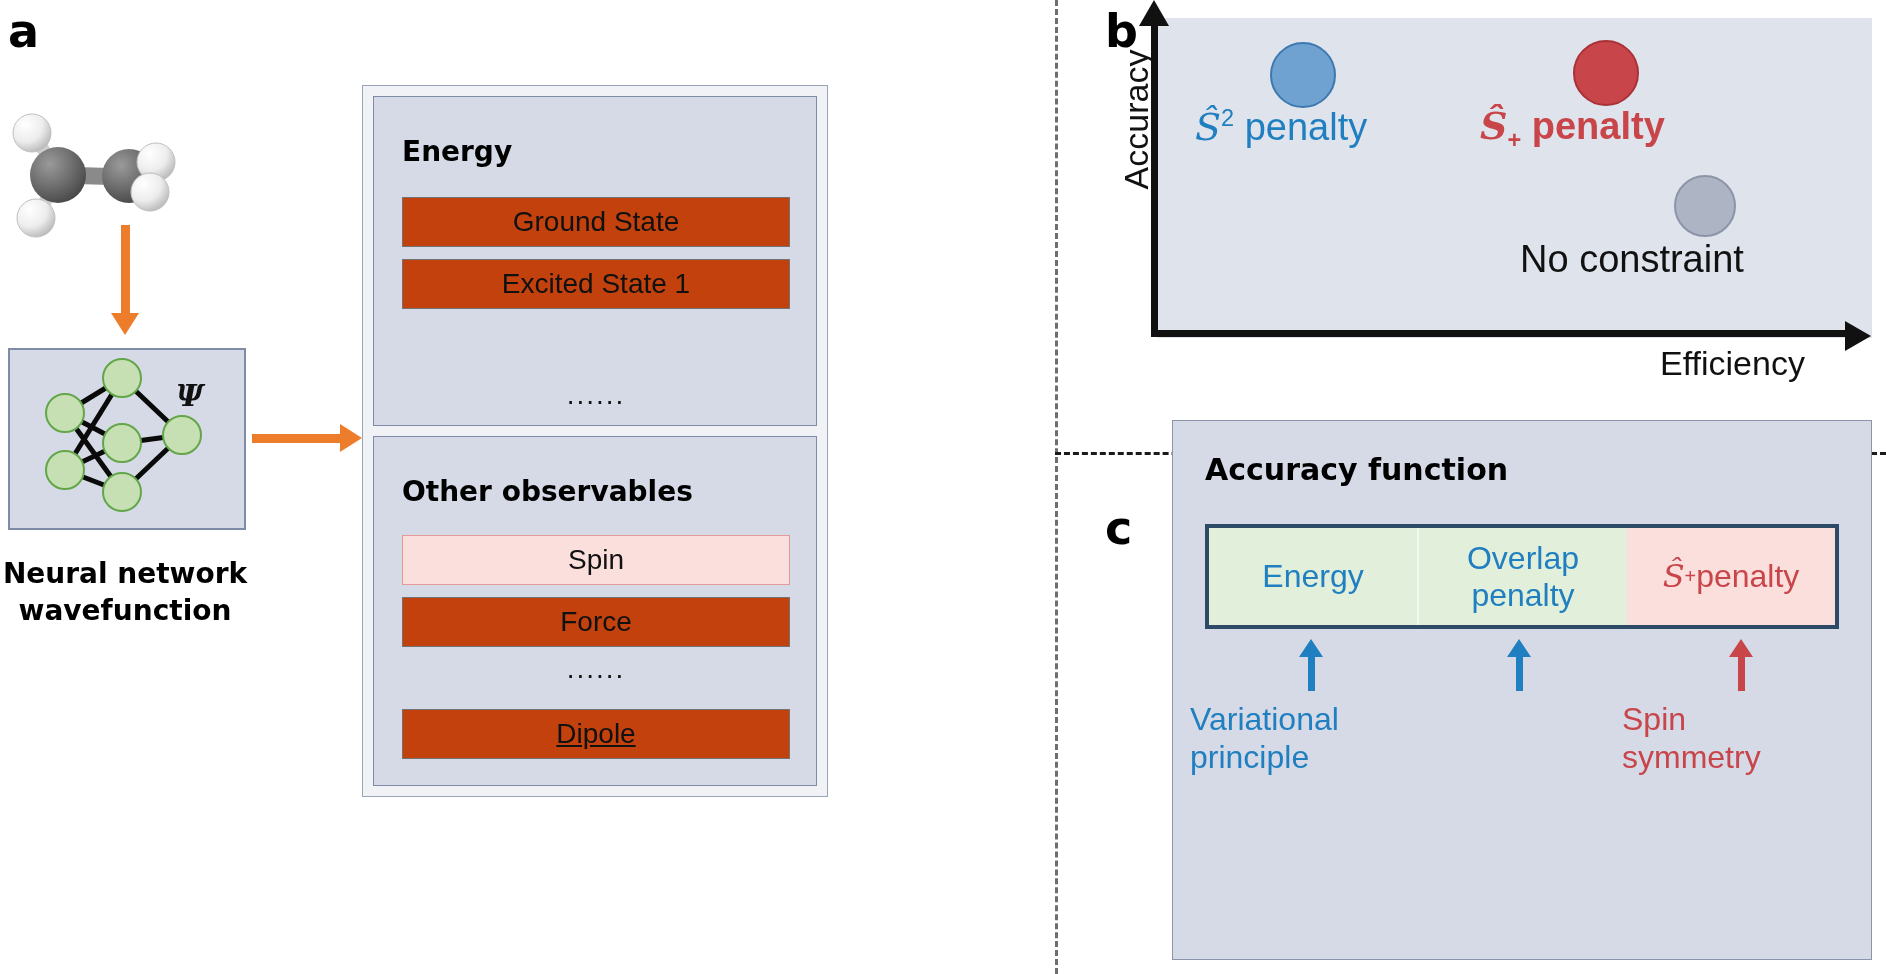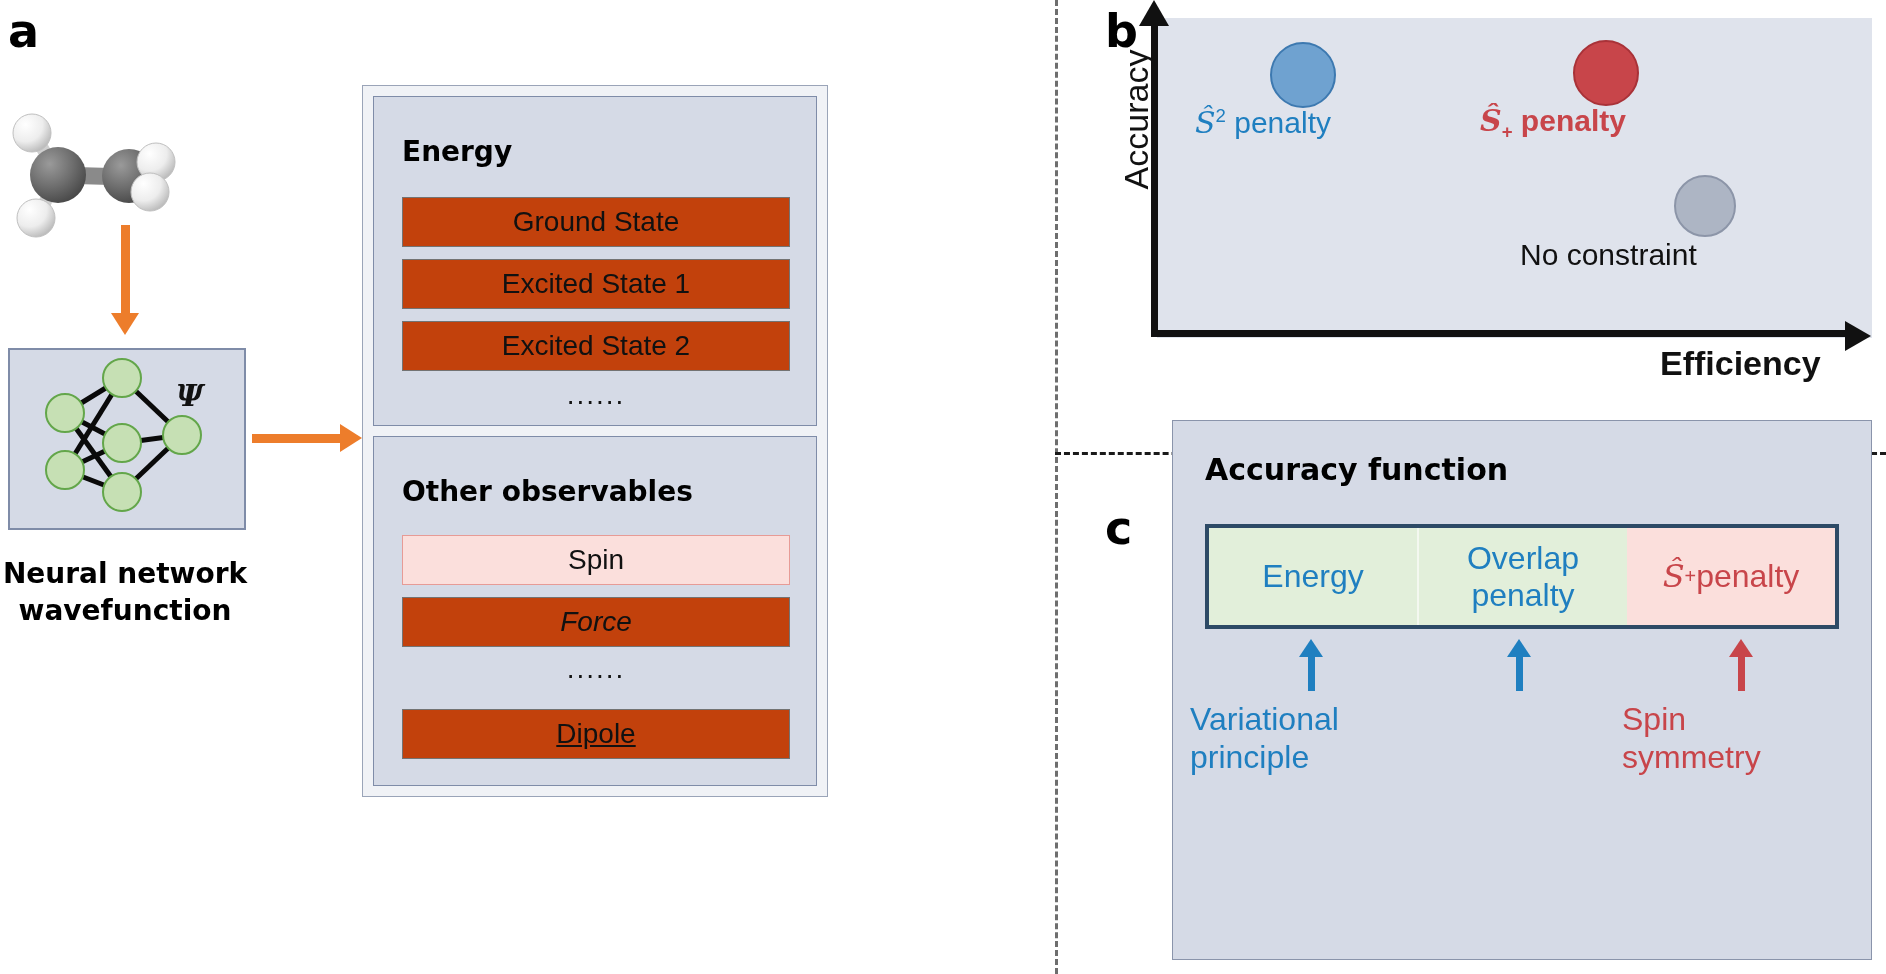--- a/index.html
+++ b/index.html
@@ -105,27 +105,27 @@
     position:absolute;left:1845px;top:321px;width:0;height:0;
     border-top:15px solid transparent;border-bottom:15px solid transparent;
     border-left:26px solid #111;
   }
   #ylabel{
     position:absolute;left:1051px;top:100px;width:170px;text-align:center;
     transform:rotate(-90deg);transform-origin:center center;
     font-size:34px;color:#111;
   }
   #xlabel{
-    position:absolute;left:1660px;top:344px;font-size:34px;color:#111;font-weight:bold;
+    position:absolute;left:1660px;top:344px;font-size:34px;color:#111;
   }
   .dot{position:absolute;border-radius:50%;box-sizing:border-box;}
   #dot-s2{left:1270px;top:42px;width:66px;height:66px;background:#6fa2d0;border:2px solid #3d79b0;}
   #dot-splus{left:1573px;top:40px;width:66px;height:66px;background:#c8454a;border:2px solid #a93238;}
   #dot-none{left:1674px;top:175px;width:62px;height:62px;background:#adb5c4;border:2px solid #8c95a8;}
-  .dot-label{position:absolute;font-size:30px;white-space:nowrap;}
+  .dot-label{position:absolute;font-size:38px;white-space:nowrap;}
   #label-s2{left:1195px;top:105px;color:#1f7fc0;}
   #label-splus{left:1480px;top:103px;color:#c8454a;font-weight:bold;}
   #label-none{left:1520px;top:238px;color:#111;text-align:center;}
   .hat{position:relative;font-style:italic;font-family:"DejaVu Serif",serif;}
   sup.sm{font-size:0.62em;}
   sub.sm{font-size:0.62em;}
 
   
   #obj-box{
     position:absolute;left:1172px;top:420px;width:700px;height:540px;
@@ -231,28 +231,27 @@
 
   <div class="arrow-orange-h" style="left:252px;top:434px;width:90px;"></div>
   <div class="arrow-orange-head-right" style="left:340px;top:424px;"></div>
 
   <div id="results-outer">
 
     <div class="group-box" id="energy-group">
       <div class="group-title" style="left:28px;top:38px;">Energy</div>
       <div class="item green" style="top:100px;">Ground State</div>
       <div class="item green" style="top:162px;">Excited State 1</div>
-      <div class="item green" style="top:224px;">Excited State 2</div>
       <div class="dots" style="top:282px;">......</div>
     </div>
 
     <div class="group-box" id="observables-group">
       <div class="group-title" style="left:28px;top:38px;text-align:center;">Other observables</div>
       <div class="item pink" style="top:98px;">Spin</div>
-      <div class="item green" style="top:160px;font-style:italic;">Force</div>
+      <div class="item green" style="top:160px;">Force</div>
       <div class="dots" style="top:216px;">......</div>
       <div class="item green" style="top:272px;text-decoration:underline;">Dipole</div>
     </div>
 
   </div>
 
   <div class="dash-v" style="left:1055px;top:0px;height:974px;"></div>
   <div class="dash-h" style="left:1055px;top:452px;width:831px;"></div>
 
   <div id="plot-area"></div>

